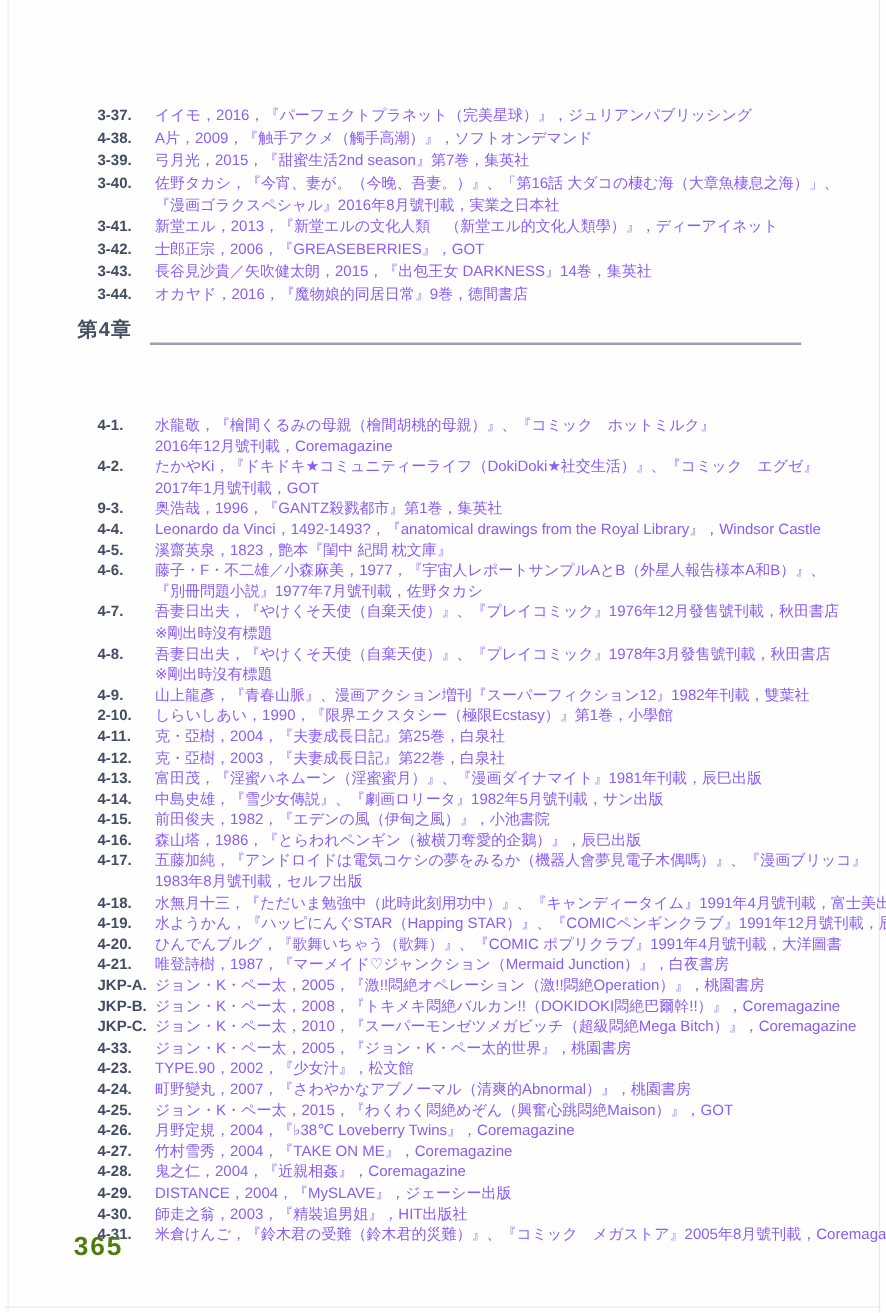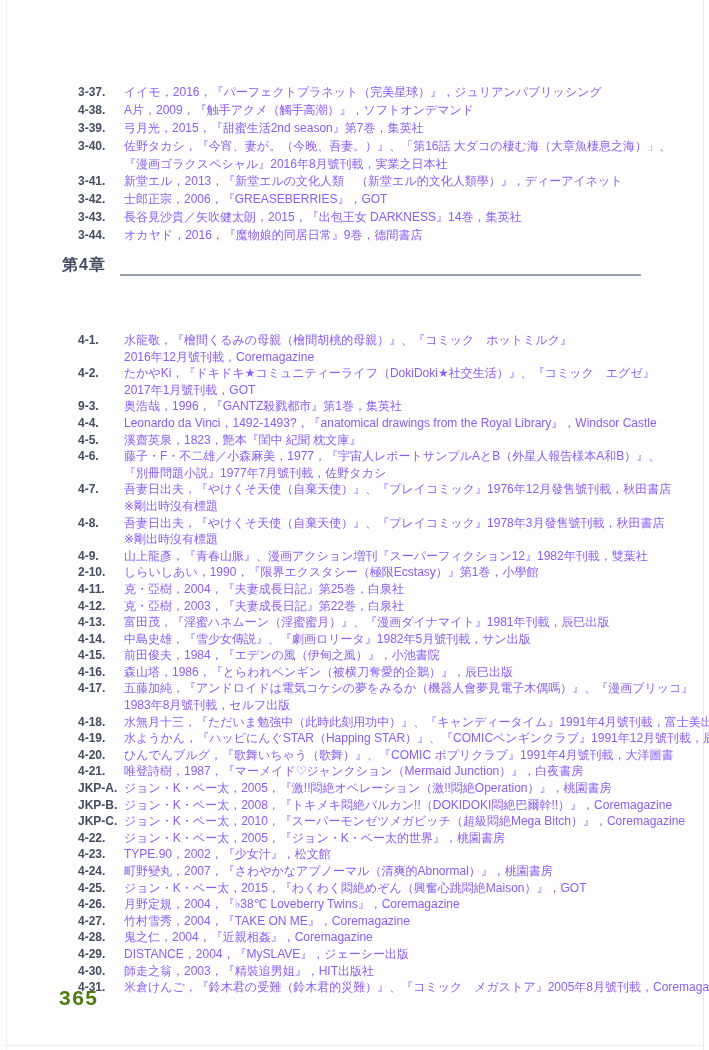--- a/index.html
+++ b/index.html
@@ -226,21 +226,21 @@
       <div class="entry">
         <span class="label">4-14.</span>
         <div class="lines">
           <div class="line">中島史雄，『雪少女傳説』、『劇画ロリータ』1982年5月號刊載，サン出版</div>
         </div>
       </div>
 
       <div class="entry">
         <span class="label">4-15.</span>
         <div class="lines">
-          <div class="line">前田俊夫，1984，『エデンの風（伊甸之風）』，小池書院</div>
+          <div class="line">前田俊夫，1982，『エデンの風（伊甸之風）』，小池書院</div>
         </div>
       </div>
 
       <div class="entry">
         <span class="label">4-16.</span>
         <div class="lines">
           <div class="line">森山塔，1986，『とらわれペンギン（被横刀奪愛的企鵝）』，辰巳出版</div>
         </div>
       </div>
 
@@ -295,21 +295,21 @@
       </div>
 
       <div class="entry">
         <span class="label">JKP-C.</span>
         <div class="lines">
           <div class="line">ジョン・K・ペー太，2010，『スーパーモンゼツメガビッチ（超級悶絶Mega Bitch）』，Coremagazine</div>
         </div>
       </div>
 
       <div class="entry">
-        <span class="label">4-22.</span>
+        <span class="label">4-33.</span>
         <div class="lines">
           <div class="line">ジョン・K・ペー太，2005，『ジョン・K・ペー太的世界』，桃園書房</div>
         </div>
       </div>
 
       <div class="entry">
         <span class="label">4-23.</span>
         <div class="lines">
           <div class="line">TYPE.90，2002，『少女汁』，松文館</div>
         </div>

